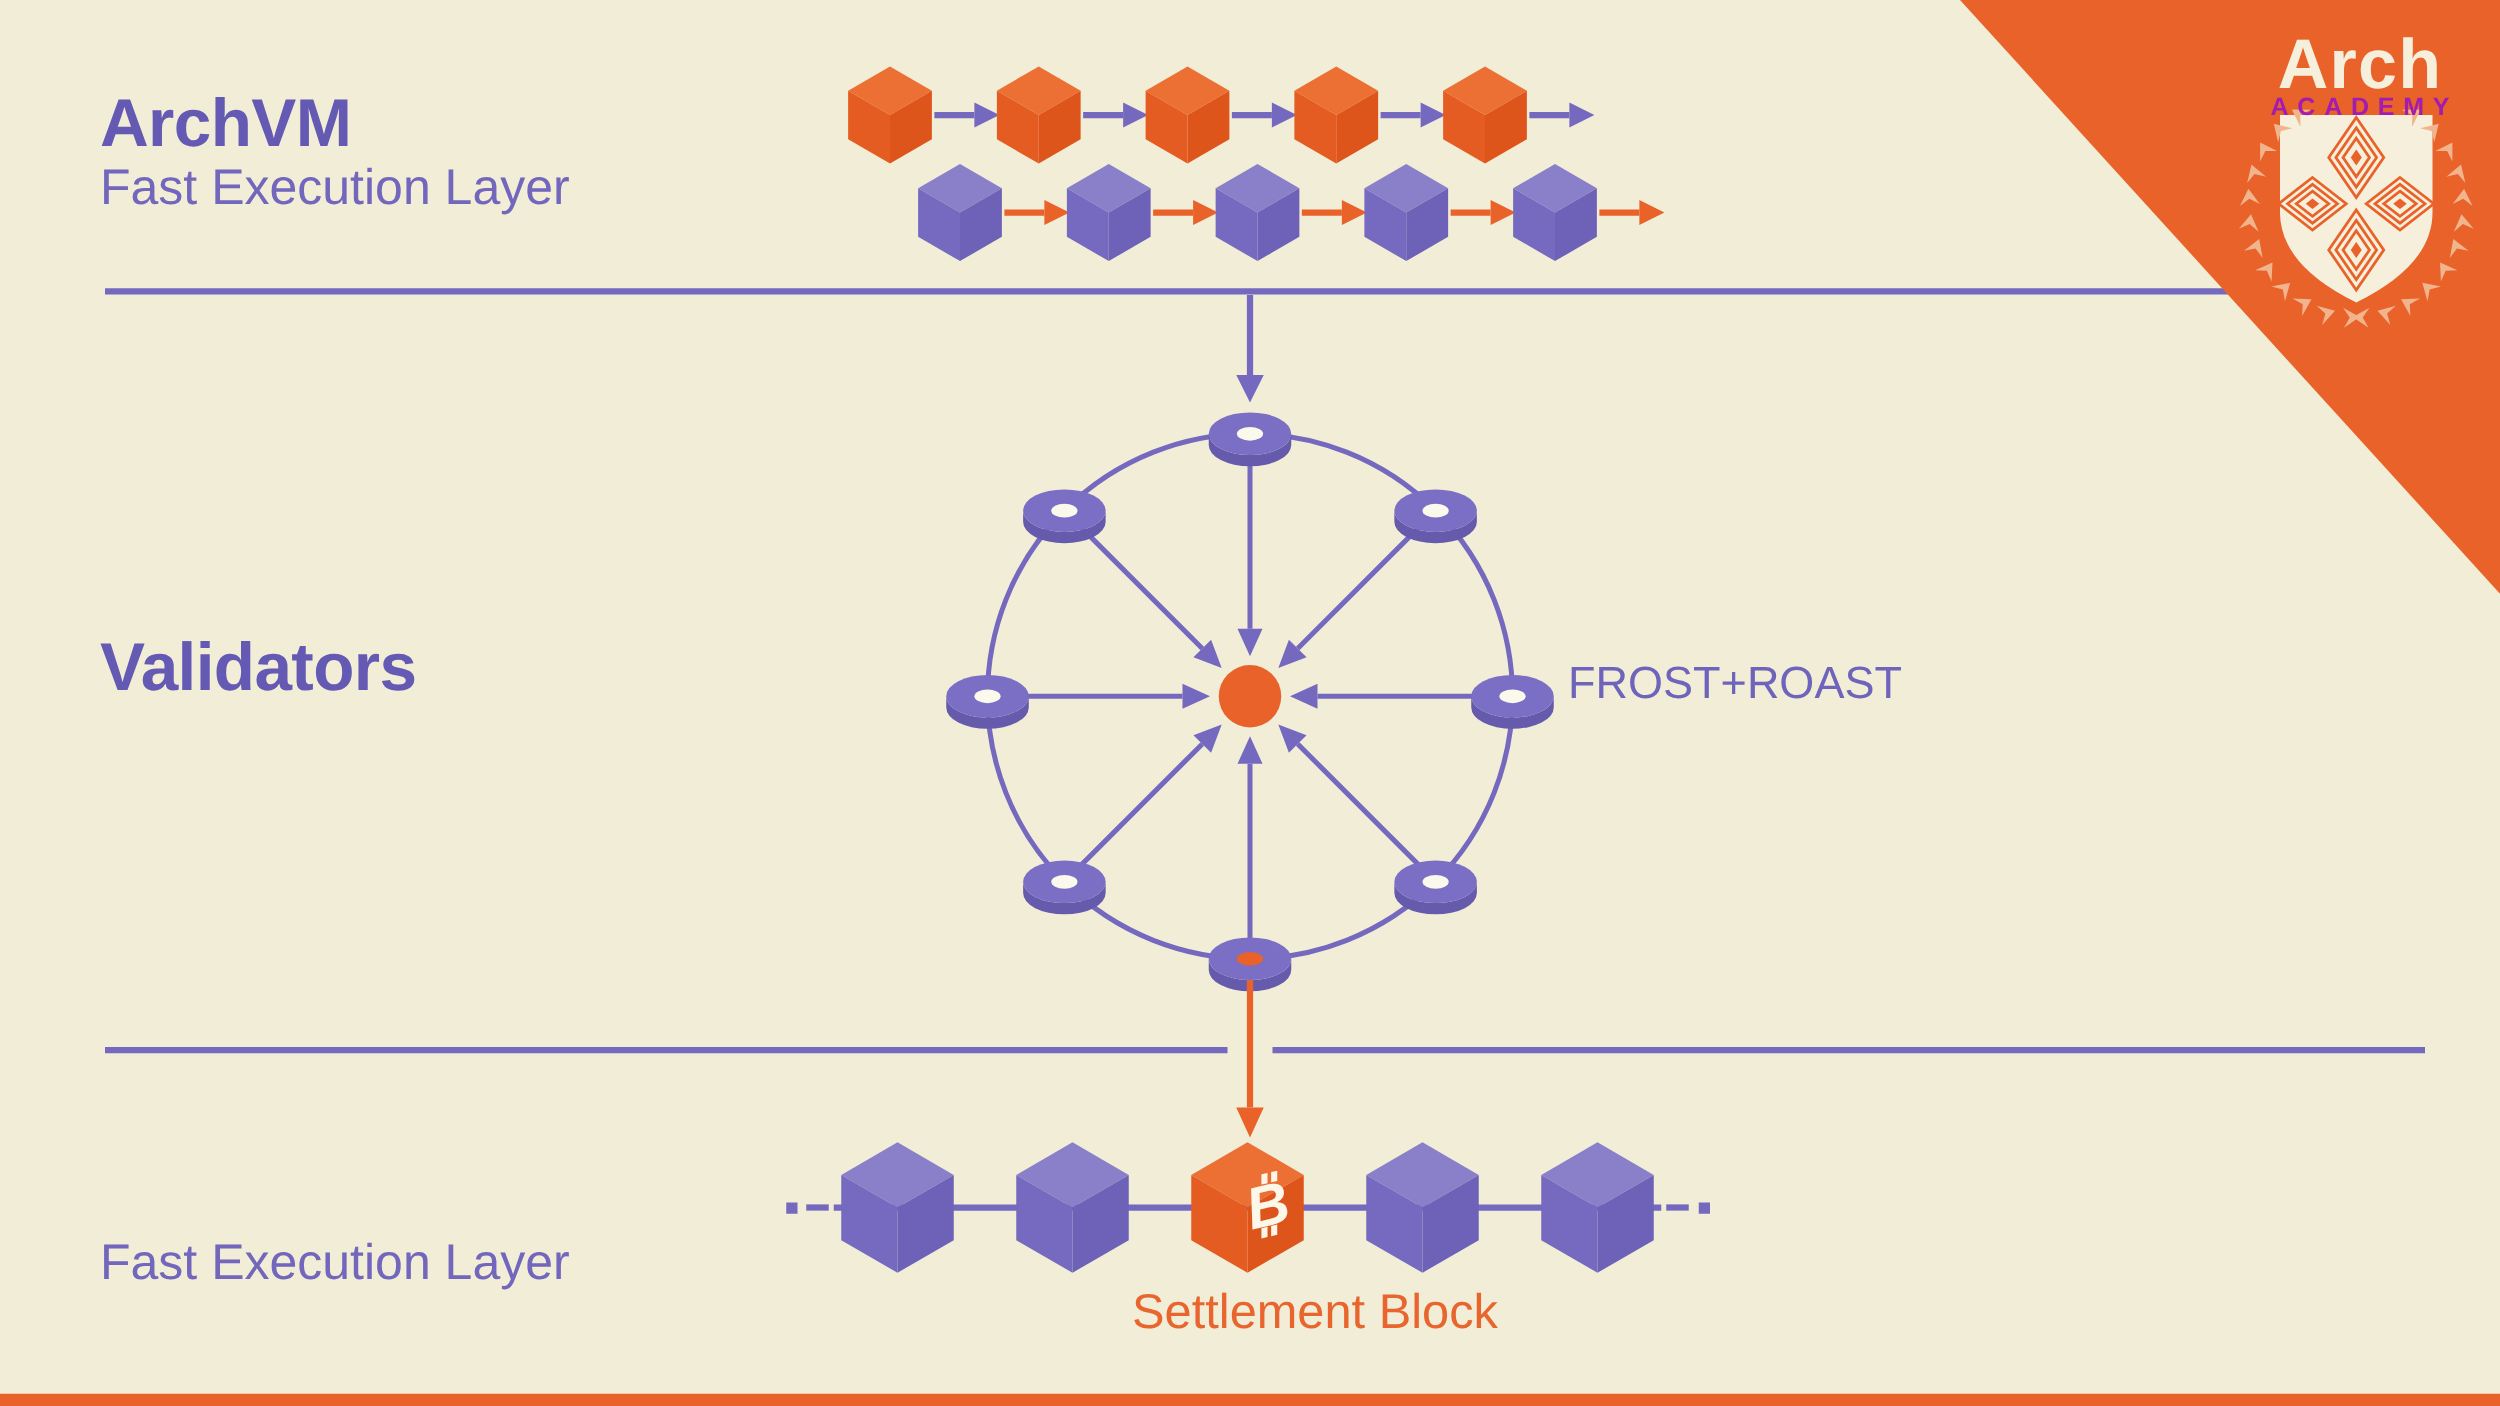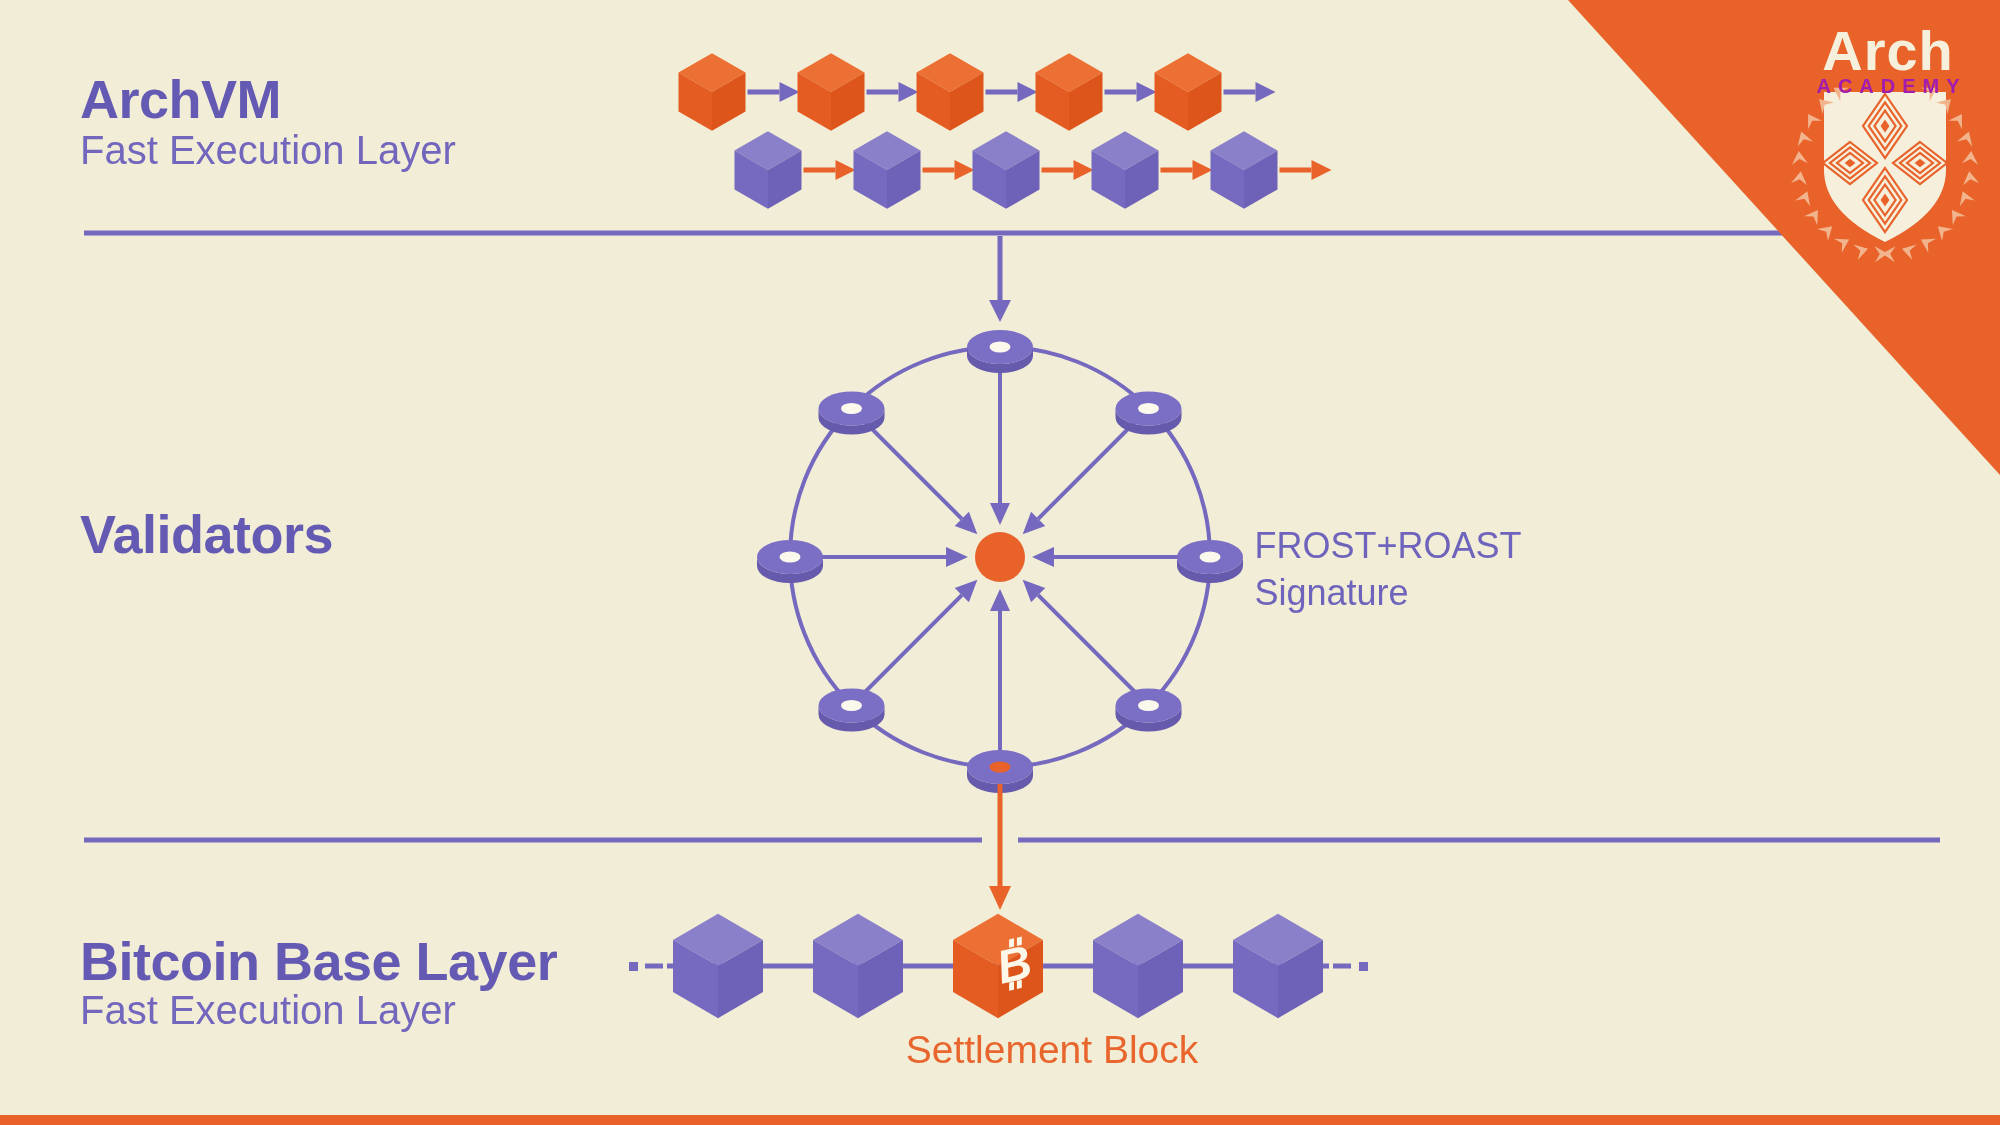--- a/index.html
+++ b/index.html
@@ -210,26 +210,24 @@
     <g id="g-bar">
         <rect x="0" y="1115" width="2000" height="10" fill="#e8622a"></rect>
       </g>
   </svg>
 
   <div class="ovl sec-title" style="left:80px;top:68px;">ArchVM</div>
   <div class="ovl sec-sub" style="left:80px;top:128px;">Fast Execution Layer</div>
 
   <div class="ovl sec-title" style="left:80px;top:503px;">Validators</div>
 
-  <div class="ovl sec-title" style="left:80px;top:930px;">Bitcoin Base Layer</div>
   <div class="ovl sec-sub" style="left:80px;top:988px;">Fast Execution Layer</div>
 
   <div class="ovl frost" style="left:1388px;top:522px;">
     <div>FROST+ROAST</div>
-    <div>Signature</div>
   </div>
 
   <div class="ovl settle" style="left:1032px;top:1028px;margin-left:20px;">Settlement Block</div>
 
   <div class="ovl logo-arch" style="left:1888px;top:18px;">Arch</div>
   <div class="ovl logo-academy" style="left:1888px;top:75px;">ACADEMY</div>
 
 </div>
 
 </body></html>

